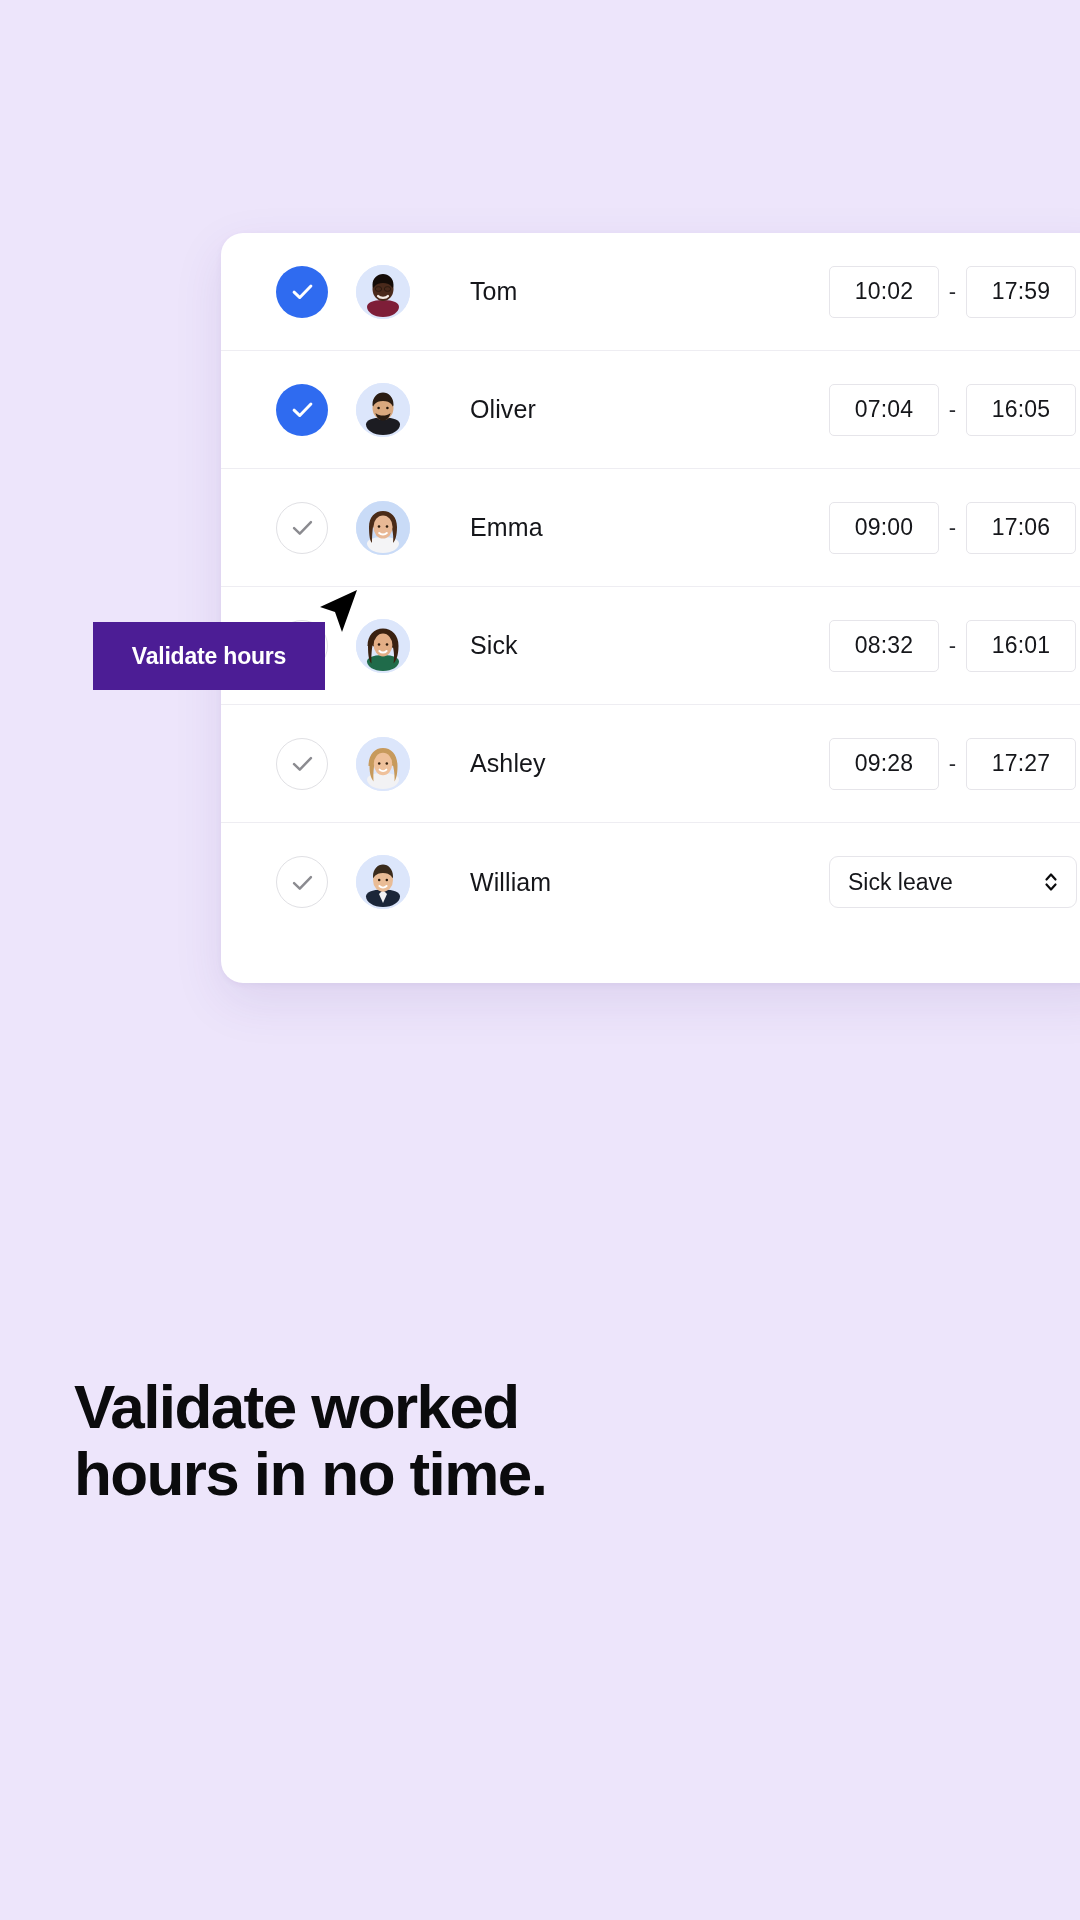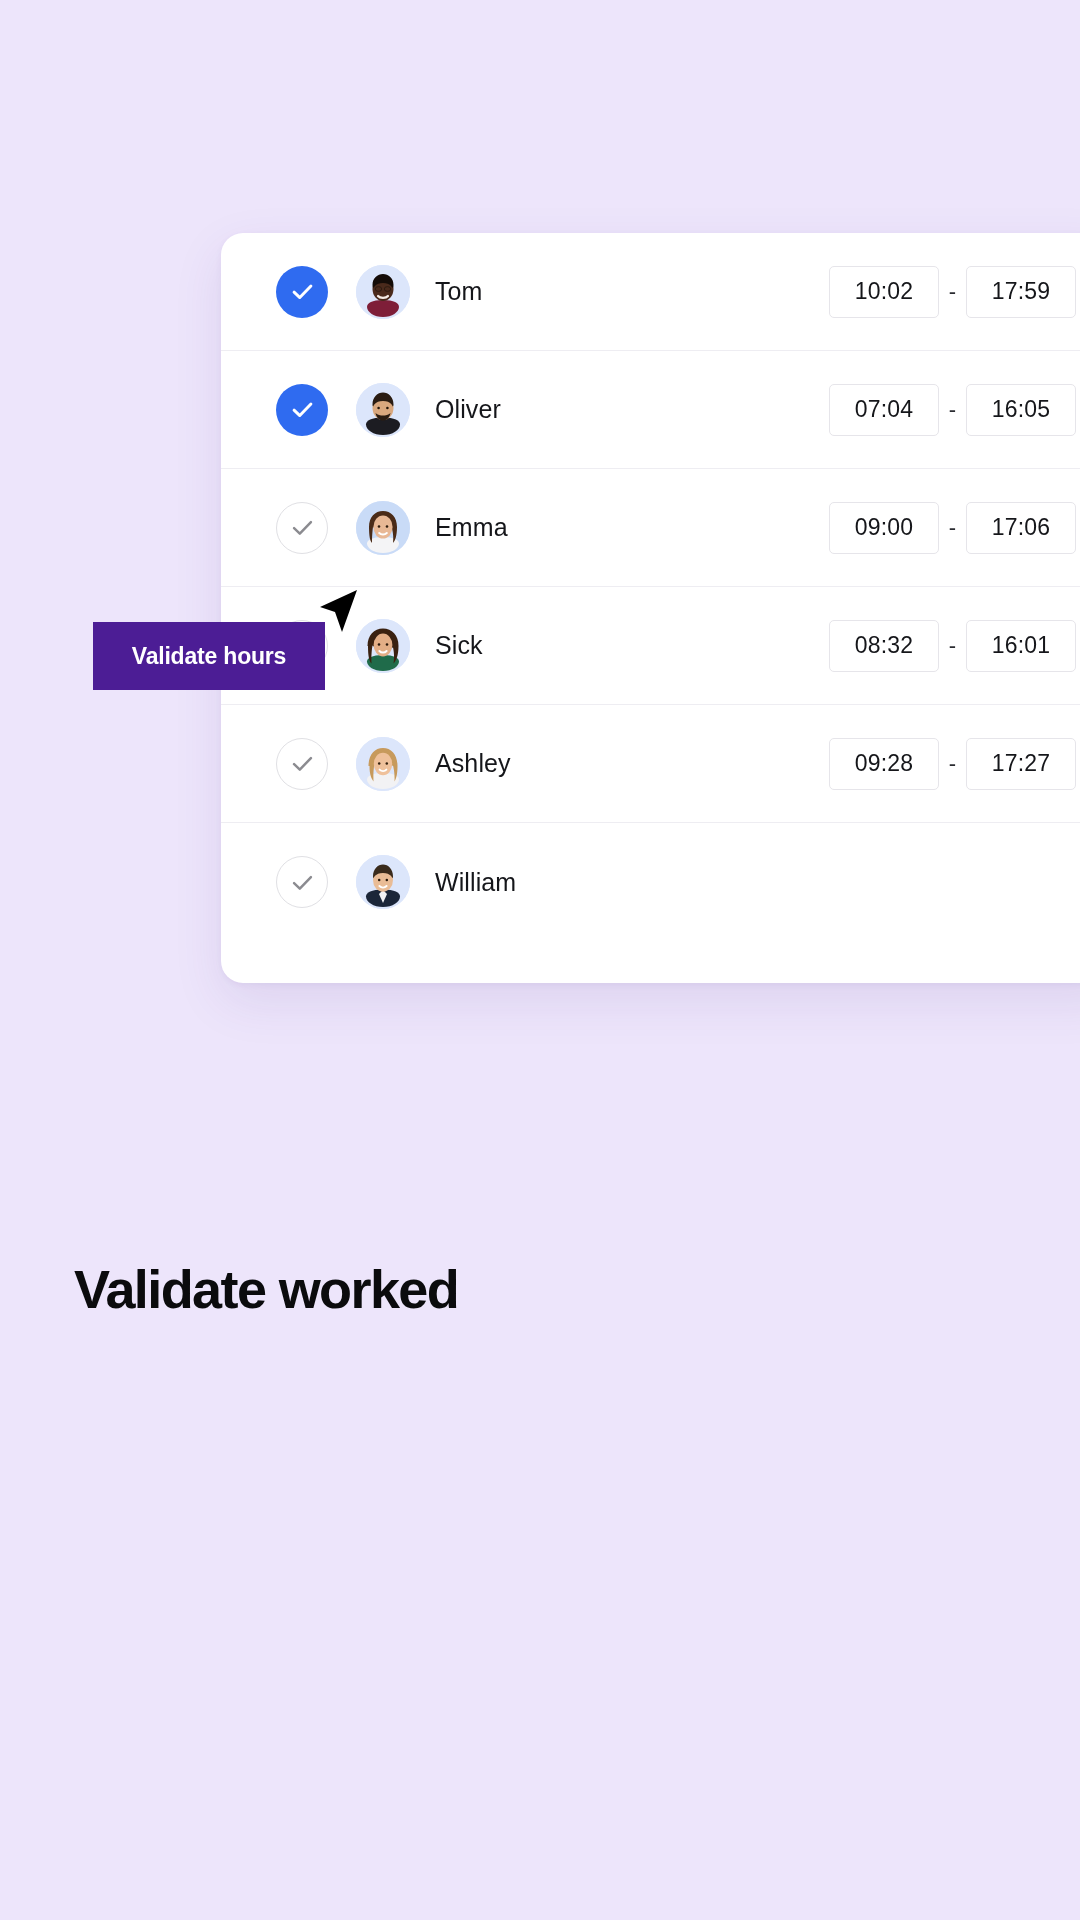--- a/index.html
+++ b/index.html
@@ -50,21 +50,21 @@
     margin-left:28px;
     flex:0 0 auto;
     background:#DCE6FB;
     overflow:hidden;
     position:relative;
   }
   .avatar svg{ position:absolute; left:0; top:0; width:54px; height:54px; }
 
   
   .name{
-    margin-left:25px;
+    margin-left:60px;
     font-size:25px;
     color:#15161A;
     letter-spacing:.1px;
     white-space:nowrap;
   }
 
   
   .times{
     position:absolute;
     left:608px;
@@ -114,23 +114,23 @@
   .cursor{
     position:absolute;
     left:318px; top:588px;
     width:40px; height:46px;
     z-index:6;
   }
 
   
   .headline{
     position:absolute;
-    left:74px; top:1260px;
+    left:74px; top:1374px;
     width:900px;
-    font-size:54px;
+    font-size:62px;
     font-weight:bold;
     line-height:1.08;
     color:#0B0B0D;
     letter-spacing:-1.6px;
   }
   .headline .l{ display:block; }
 </style>
 </head>
 <body>
 
@@ -274,28 +274,36 @@
           <path d="M27 52c-9.5 0-17-5-17-10.5 0-4 5.5-7 17-7s17 3 17 7C44 47 36.5 52 27 52z" fill="#1B2638"></path>
           <path d="M27 35l-4 4 4 9 4-9z" fill="#F2F2F4"></path>
           <ellipse cx="27" cy="25" rx="10" ry="11.8" fill="#E9BC96"></ellipse>
           <path d="M17 21.5c0-7.5 4.8-12 10-12s10 4.5 10 12c0 1.2-.6 1.8-.6 1.8s-1.5-5.2-9.4-5.2-9.4 5.2-9.4 5.2S17 22.7 17 21.5z" fill="#3A2B1C"></path>
           <circle cx="23.2" cy="25" r="1.25" fill="#2A1A0C"></circle>
           <circle cx="30.8" cy="25" r="1.25" fill="#2A1A0C"></circle>
           <path d="M23.4 31c2 2 5.2 2 7.2 0" fill="none" stroke="#FFFFFF" stroke-width="1.9" stroke-linecap="round"></path>
         </svg>
       </div>
       <div class="name">William</div>
+      <div class="select">
+        <span class="val">Sick leave</span>
+        <svg class="chev" viewBox="0 0 18 26">
+          <path d="M4.5 10.5 L9 5.5 L13.5 10.5" fill="none" stroke="#0B0B0D" stroke-width="2.2" stroke-linecap="round" stroke-linejoin="round"></path>
+          <path d="M4.5 15.5 L9 20.5 L13.5 15.5" fill="none" stroke="#0B0B0D" stroke-width="2.2" stroke-linecap="round" stroke-linejoin="round"></path>
+        </svg>
+      </div>
     </div>
 
   </div>
 </div>
 
 <svg class="cursor" viewBox="0 0 40 46">
   <path d="M39 2 L2 19 L17 24 L24 44 Z" fill="#000000"></path>
 </svg>
 
 <div class="tooltip">
   <span>Validate hours</span>
 </div>
 
 <div class="headline">
   <span class="l">Validate worked</span>
+  <span class="l">hours in no time.</span>
 </div>
 
 </body></html>

